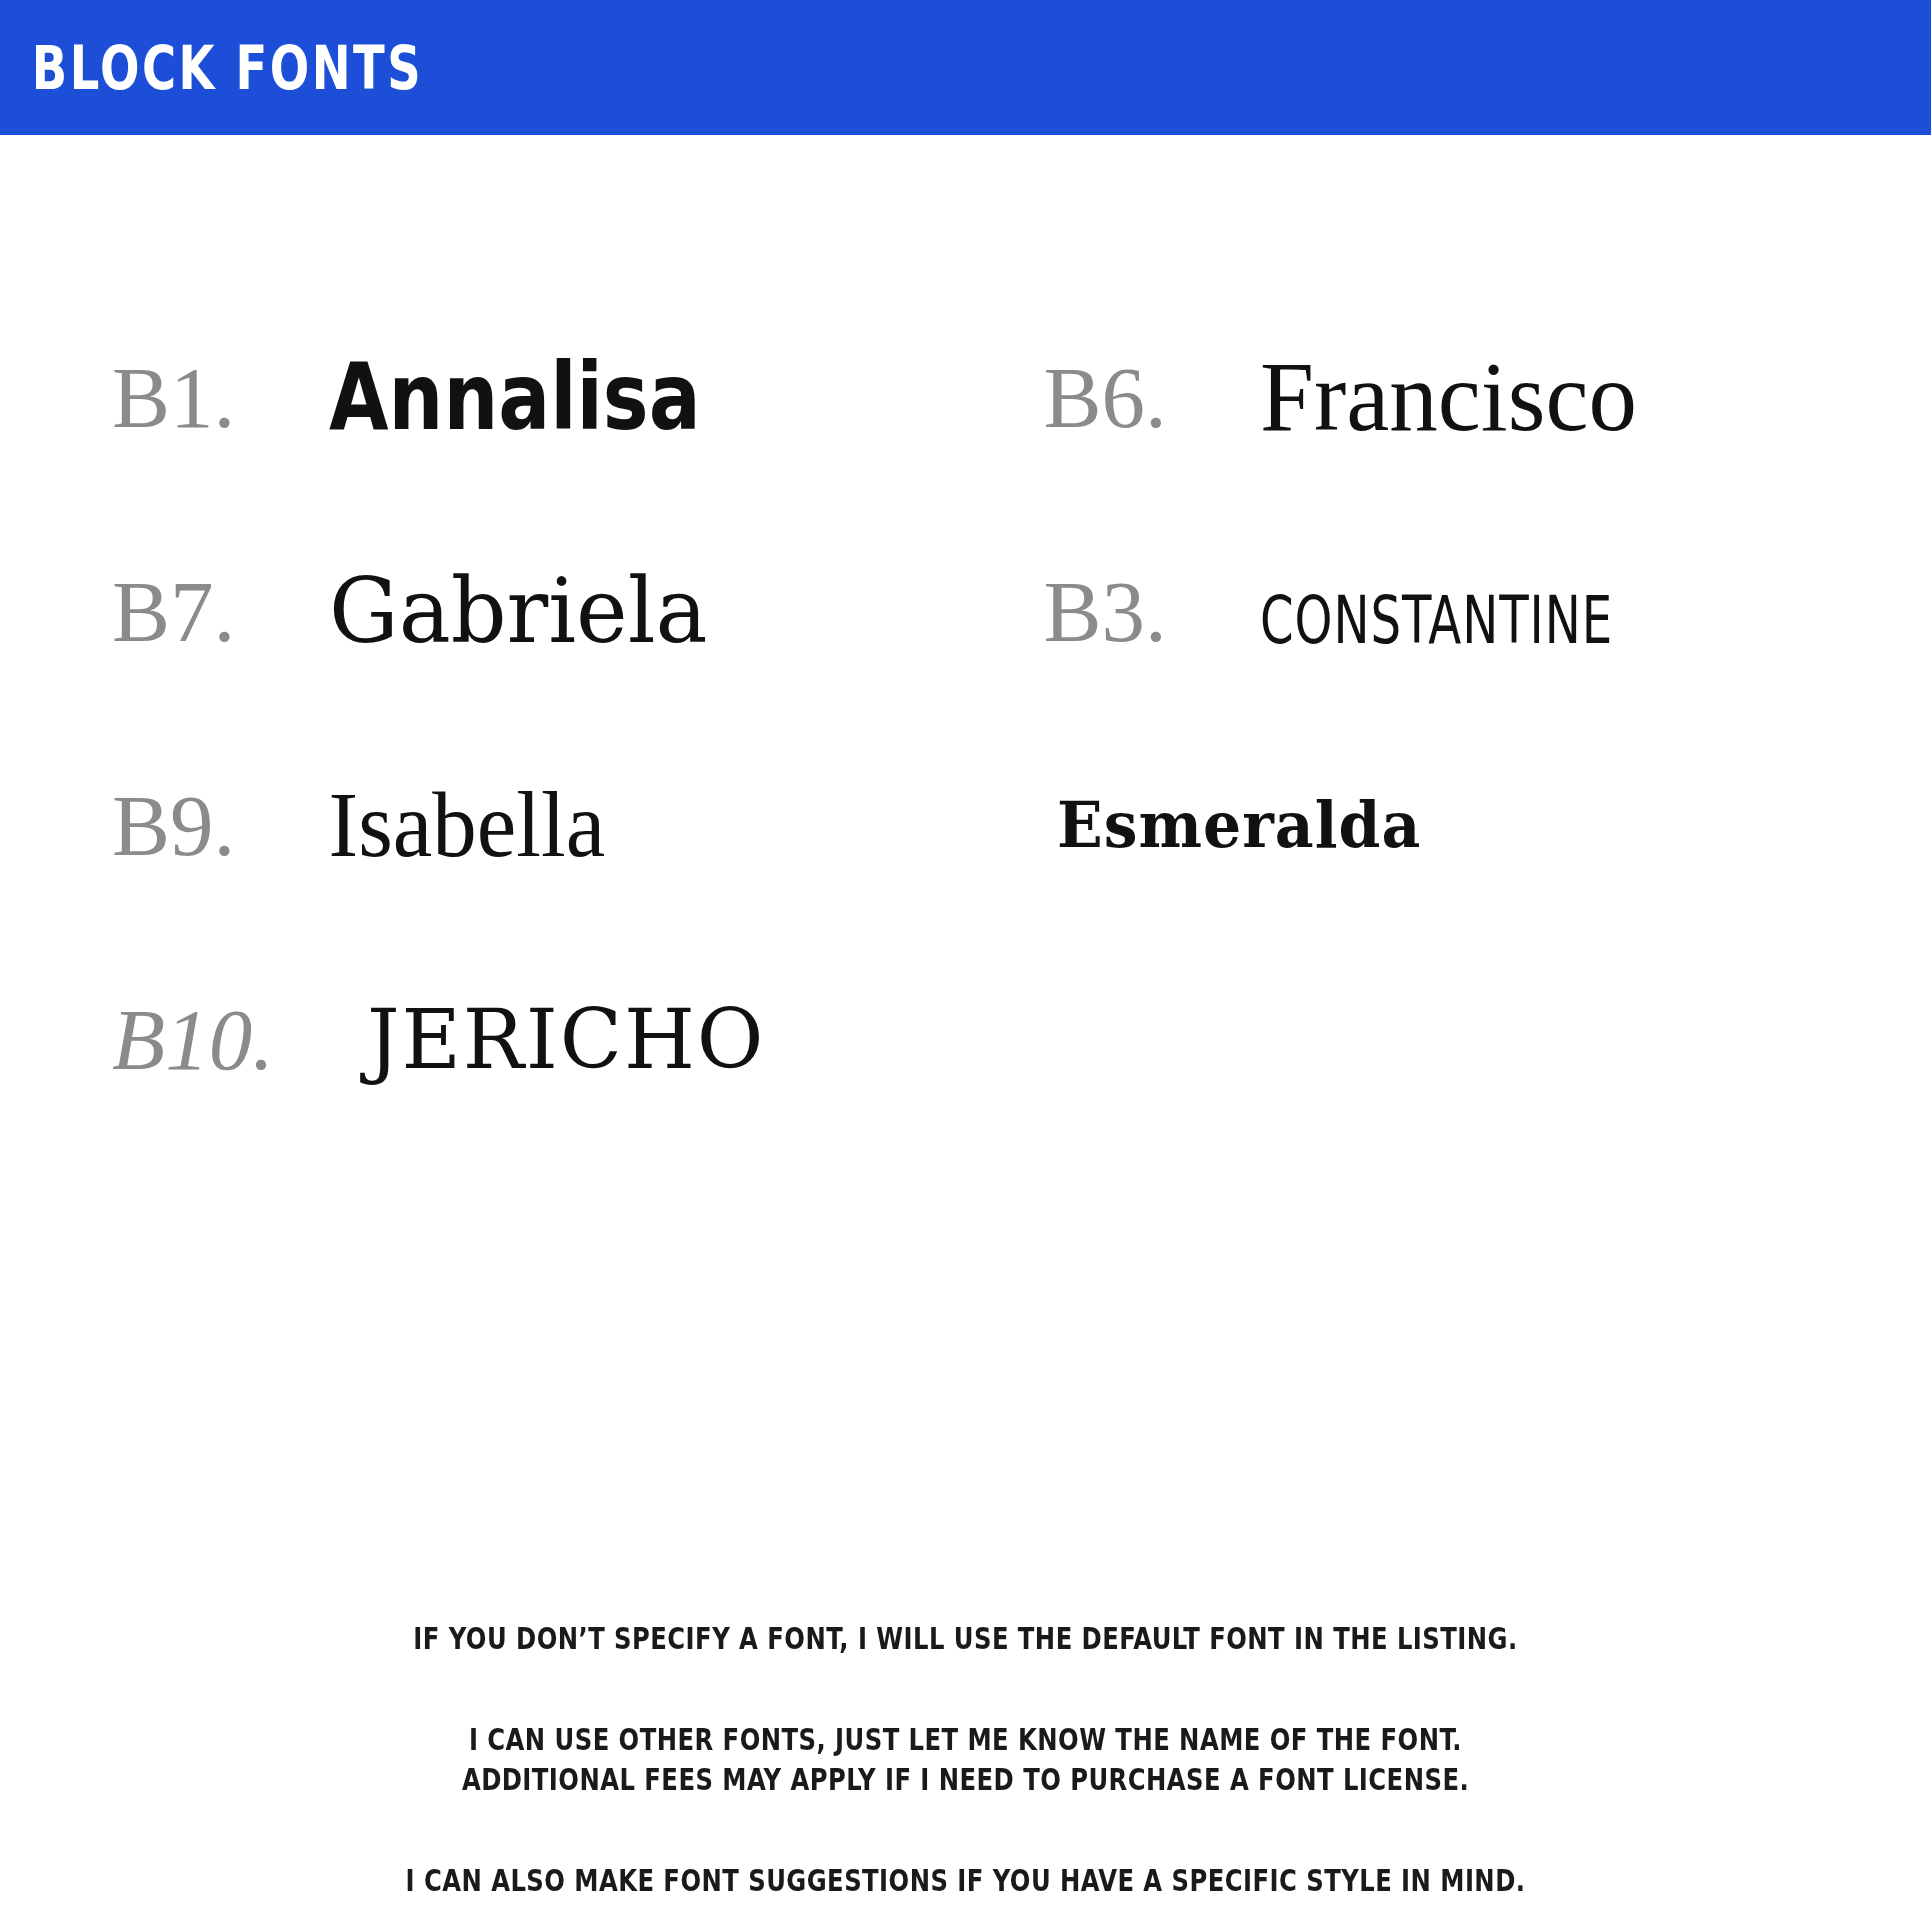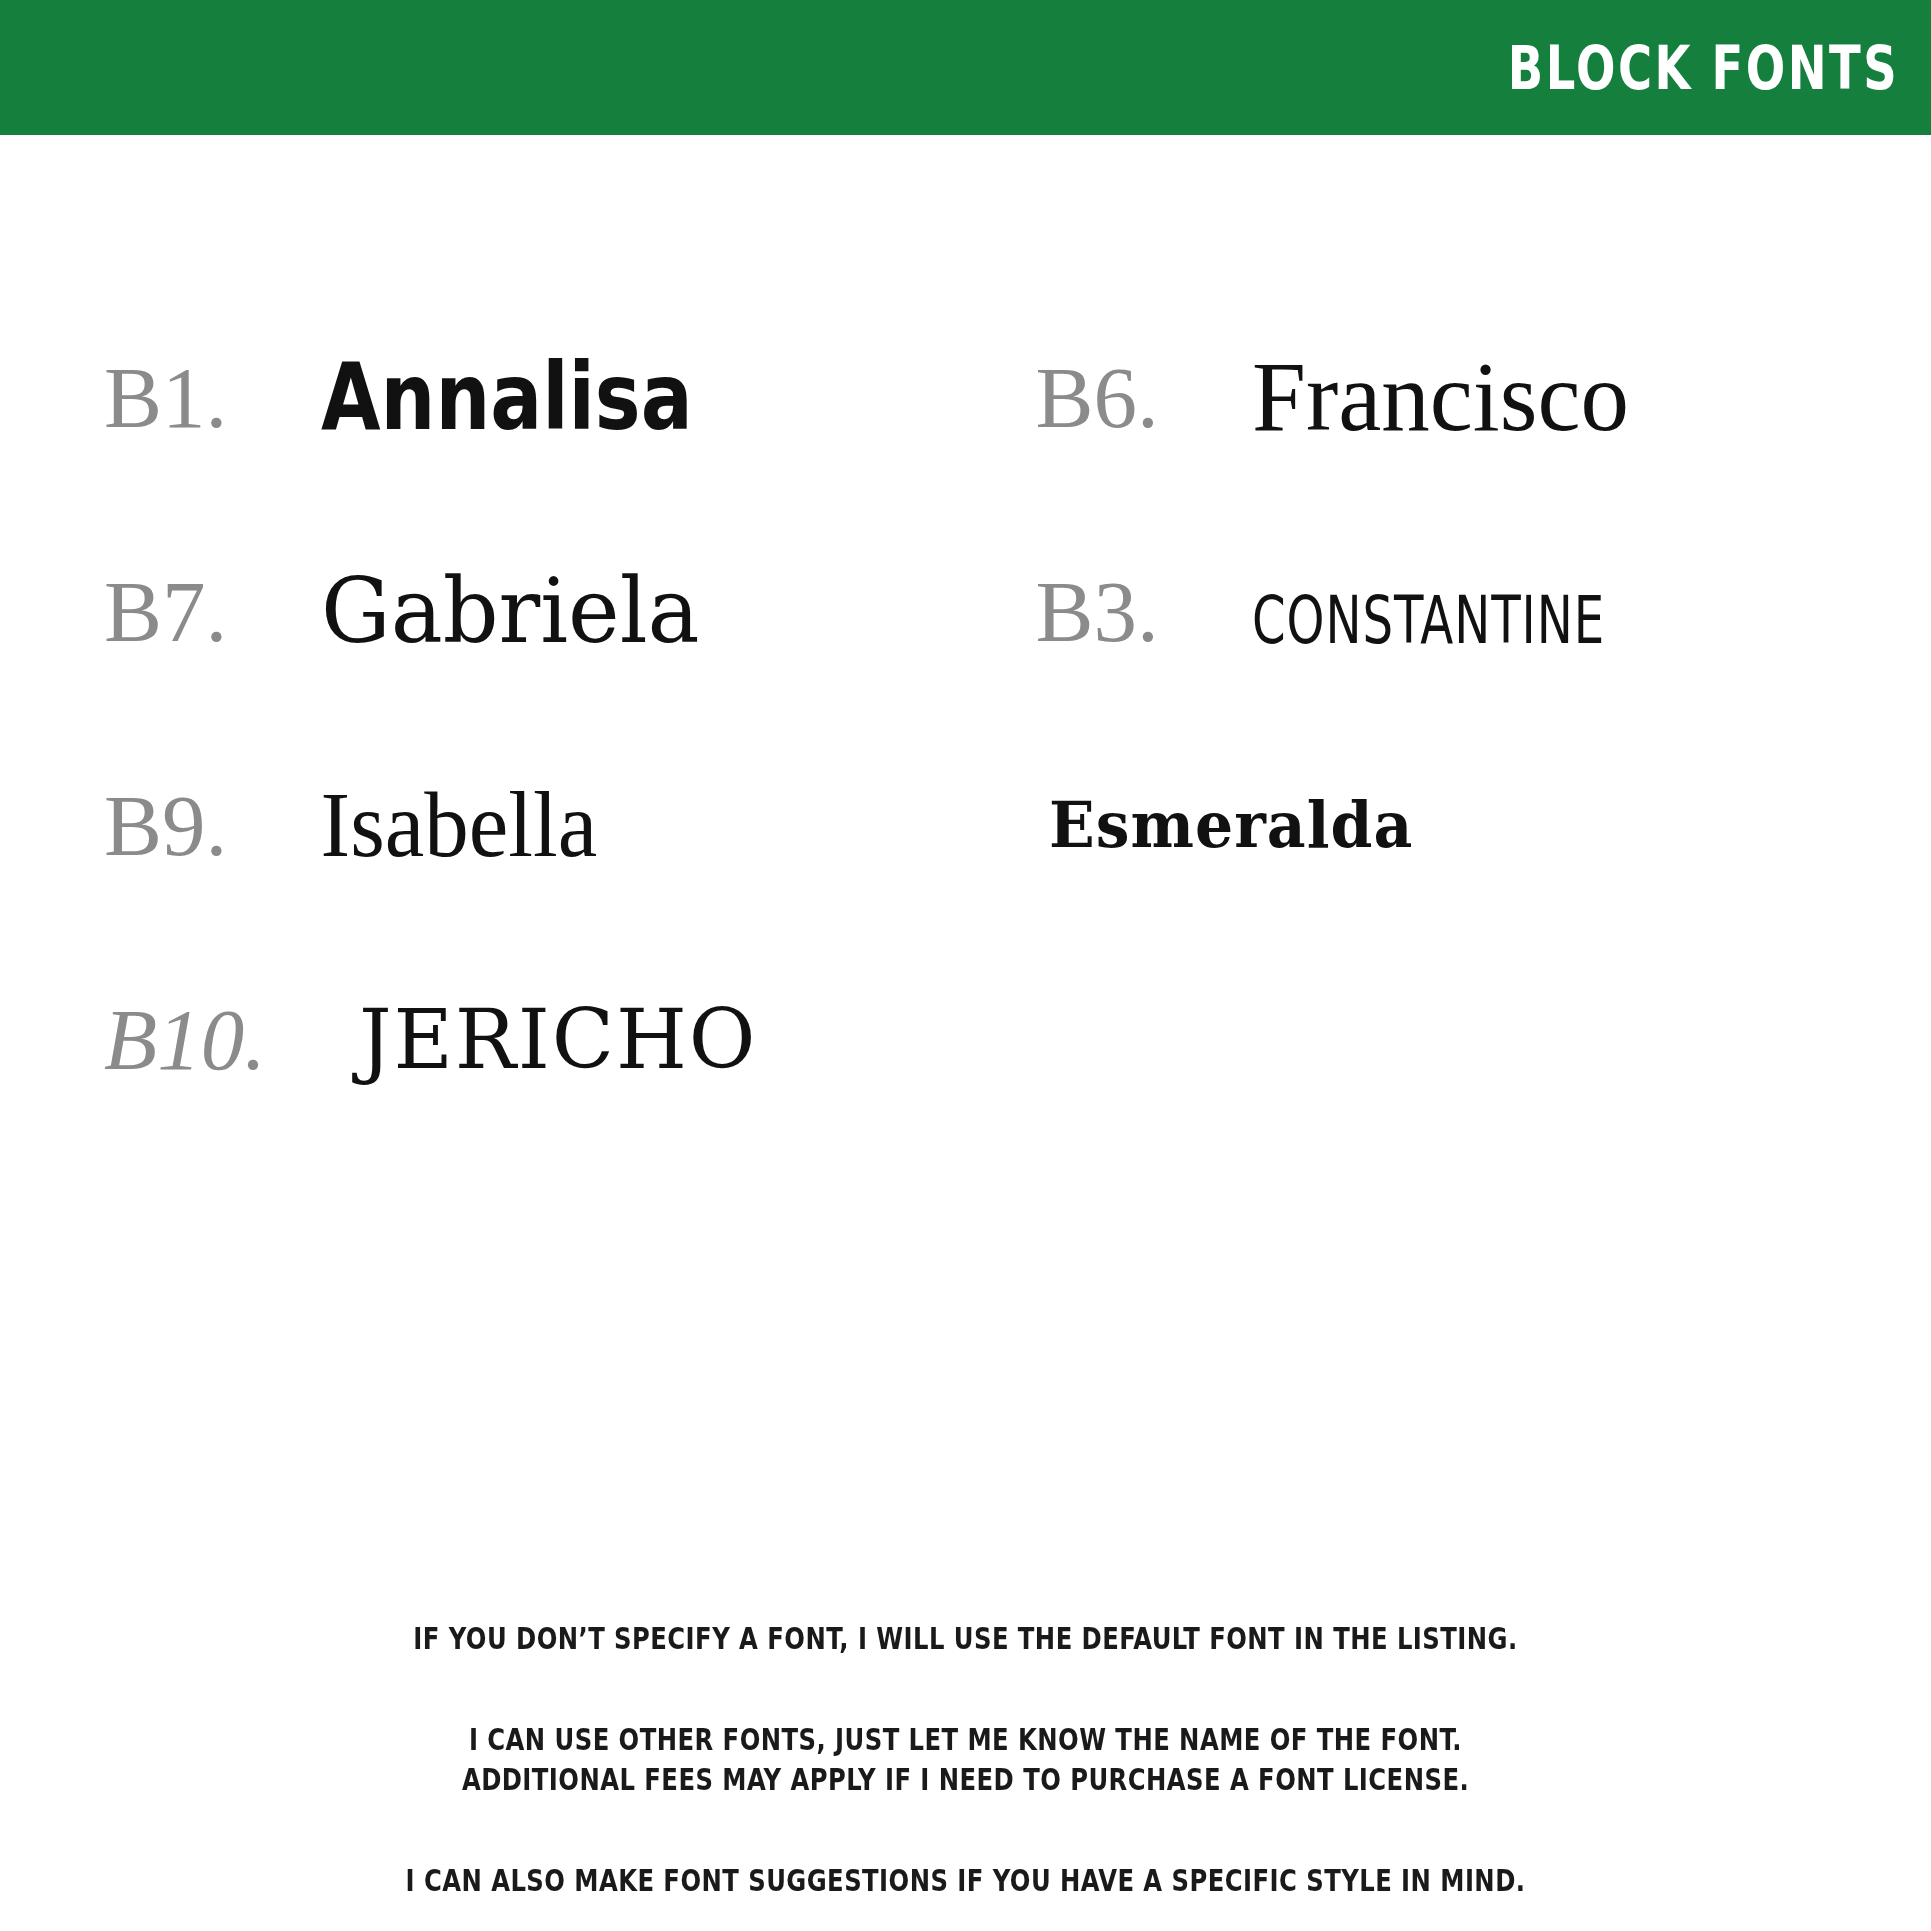--- a/index.html
+++ b/index.html
@@ -18,24 +18,24 @@
     position: relative;
     width: 1931px;
     height: 1931px;
     box-sizing: border-box;
   }
 
   
   .header {
     width: 100%;
     height: 135px;
-    background: #15803d;
+    background: #1d4ed8;
     display: flex;
     align-items: center;
-    justify-content: flex-end;
+    justify-content: flex-start;
     box-sizing: border-box;
   }
   .header-title {
     color: #ffffff;
     font-family: "DejaVu Sans Condensed", "Liberation Sans Narrow", "Liberation Sans", sans-serif;
     font-size: 60px;
     font-weight: 700;
     letter-spacing: 2.9px;
     text-transform: uppercase;
     transform: scaleX(0.86);
@@ -53,20 +53,21 @@
     grid-template-columns: 1fr 1fr;
     grid-auto-rows: 214px;
     column-gap: 0px;
   }
 
   .font-row {
     display: flex;
     align-items: center;
     padding-left: 104px;
     box-sizing: border-box;
+    margin-left: 8px;
   }
   .font-grid > .font-row:nth-child(even) {
     padding-left: 70px;
   }
 
   .font-code {
     color: #8b8b8b;
     font-family: "Liberation Serif", serif;
     font-size: 87px;
     line-height: 1;

